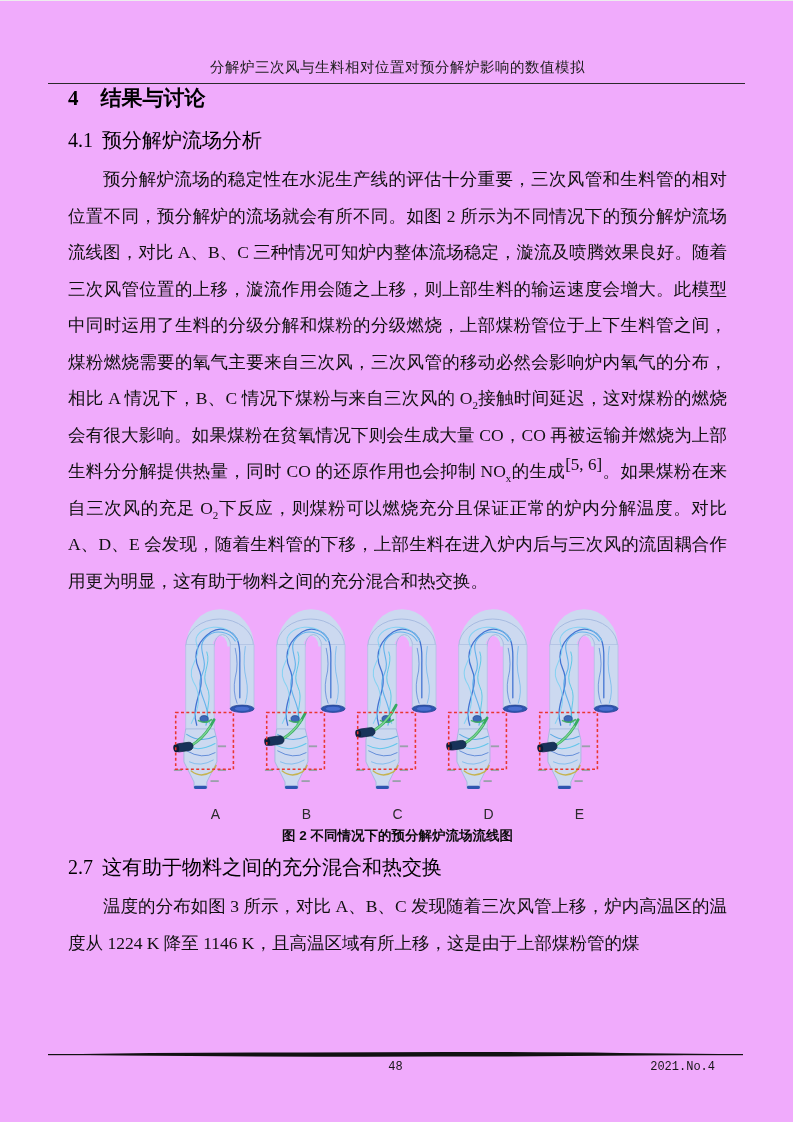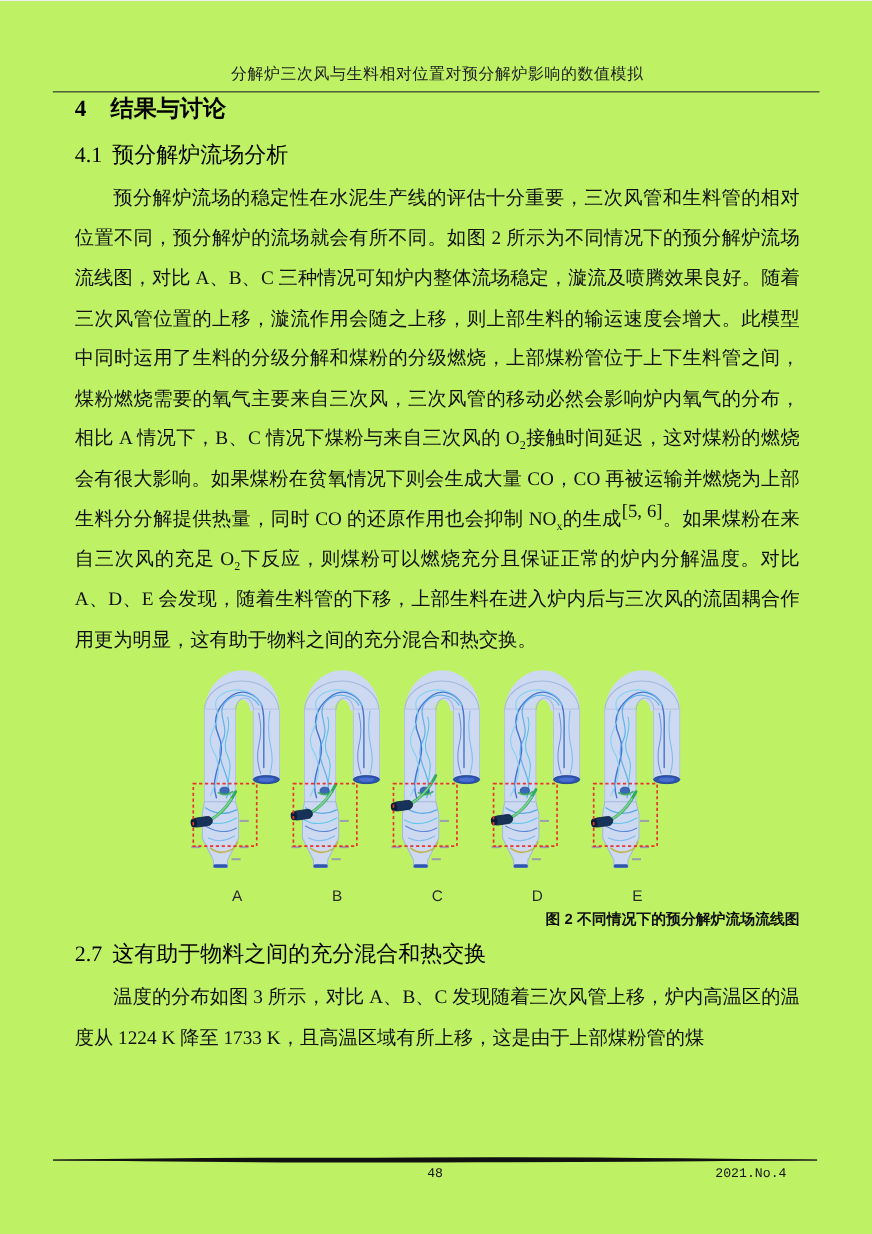--- a/index.html
+++ b/index.html
@@ -1,21 +1,21 @@
 <!DOCTYPE html>
 <html><head>
 <meta charset="utf-8">
 <style>
   * { margin:0; padding:0; box-sizing:border-box; }
   html,body { background:#ffffff; }
   .page {
     position:relative;
     width:793px; height:1122px;
     margin:0 auto;
-    background:#bef264;
+    background:#f0abfc;
     border-top:1px solid #ededed;
     font-family:"Liberation Serif","DejaVu Serif",serif;
     color:#111;
     overflow:hidden;
   }
   .content { padding:0 66px 0 68px; }
   .running-head {
     margin-top:57px;
     text-align:center;
     font-size:14.5px;
@@ -61,21 +61,21 @@
   .unit { width:90px; text-align:center; }
   .unit svg { display:block; }
   .unit-label {
     font-family:"Liberation Sans","DejaVu Sans",sans-serif;
     font-size:14px;
     color:#2b2b2b;
     margin-top:2px;
   }
   .fig-caption {
     margin-top:5px;
-    text-align:right;
+    text-align:center;
     font-family:"Liberation Sans","DejaVu Sans",sans-serif;
     font-weight:600;
     font-size:13.5px;
     color:#0d0d0d;
   }
   .footer {
     position:absolute;
     left:48px; right:50px;
     top:1049px;
   }
@@ -377,21 +377,21 @@
       <rect x="-5" y="114" width="63" height="62" fill="none" stroke="#e8362f" stroke-width="1.7" stroke-dasharray="3.2 2.6"></rect>
     </svg>
     <div class="unit-label">E</div>
   </div>
         </div>
       <div class="fig-caption">图 2 不同情况下的预分解炉流场流线图</div>
     </div>
 
     <h2 class="sec" style="margin-top:9px"><span class="num-sub">2.7</span><span>这有助于物料之间的充分混合和热交换</span></h2>
 
-    <p class="body-par">温度的分布如图 3 所示，对比 A、B、C 发现随着三次风管上移，炉内高温区的温度从 1224 K 降至 1733 K，且高温区域有所上移，这是由于上部煤粉管的煤</p>
+    <p class="body-par">温度的分布如图 3 所示，对比 A、B、C 发现随着三次风管上移，炉内高温区的温度从 1224 K 降至 1146 K，且高温区域有所上移，这是由于上部煤粉管的煤</p>
   </div>
 
   <div class="footer">
     <svg class="footer-rule" viewBox="0 0 680 9" preserveAspectRatio="none">
       <path d="M0,4.5 Q120,2.2 250,2.6 Q420,1.2 560,3.0 L680,4.3 Q540,6.4 380,6.6 Q200,7.2 80,5.6 Z" fill="#111"></path>
       <rect x="0" y="4" width="680" height="1.2" fill="#111"></rect>
     </svg>
     <div class="footer-row">
       <span class="page-num">48</span>
       <span class="issue-num">2021.No.4</span>

